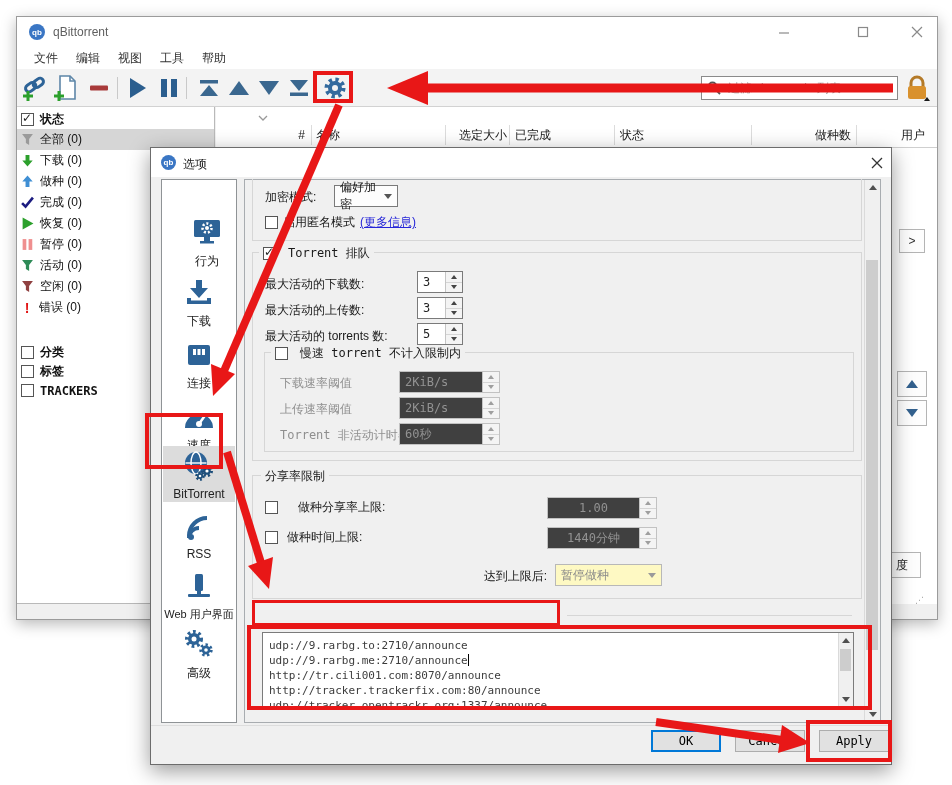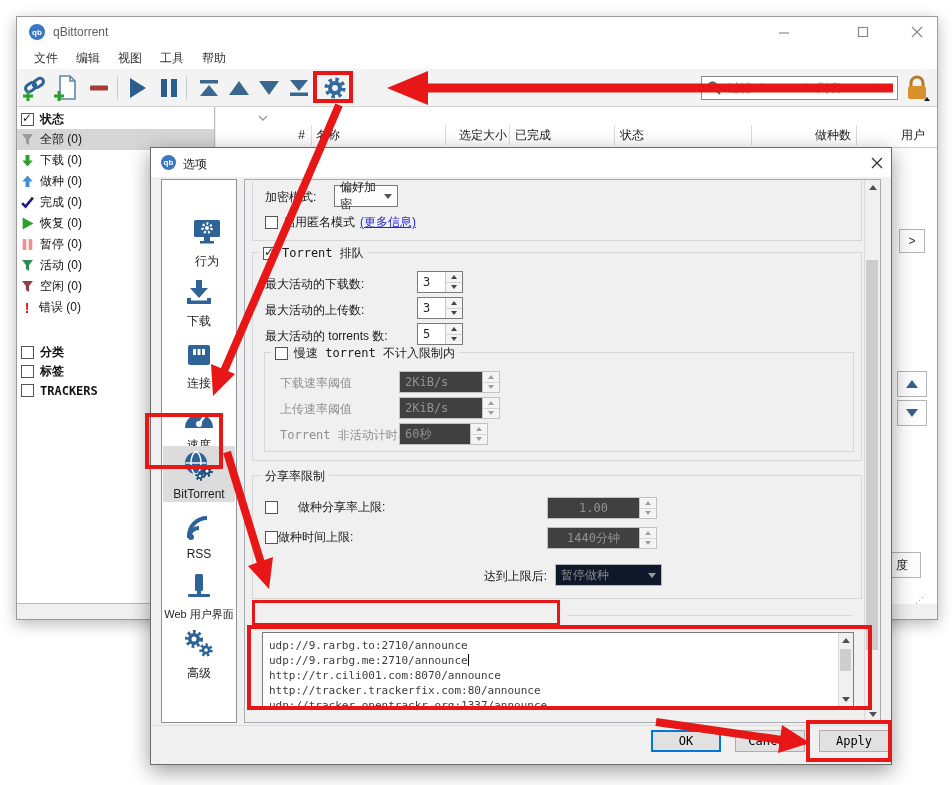--- a/index.html
+++ b/index.html
@@ -50,37 +50,37 @@
           box-shadow:0 6px 20px rgba(0,0,0,.4);z-index:10;}
   .dtitle{left:0;top:0;width:100%;height:29px;background:#fff;}
   .dclose{color:#444;font-size:14px;}
   .sidebox{left:10px;top:31px;width:76px;height:544px;background:#fff;border:1px solid #8f9396;box-sizing:border-box;}
   .sideitem{position:absolute;left:1px;width:72px;text-align:center;}
   .sideitem .slabel{display:block;margin-top:2px;color:#222;font-size:12px;}
   .sideitem.sel{background:#dcdcdc;}
   .viewport{left:93px;top:31px;width:637px;height:544px;background:#f0f0f0;border:1px solid #a8acb0;box-sizing:border-box;}
   .gbox{position:absolute;border:1px solid #d6d6d6;}
   .gbox-open{position:absolute;border:1px solid #d6d6d6;border-top:none;}
-  .glabel{position:absolute;background:#f0f0f0;display:flex;align-items:center;gap:6px;padding:0 4px;}
+  .glabel{position:absolute;background:#f0f0f0;display:flex;align-items:center;gap:12px;padding:0 4px;}
   .flabel{color:#1a1a1a;}
   .dis{color:#8f8f8f;}
   .spin{position:absolute;height:22px;background:#fff;border:1px solid #7a7a7a;box-sizing:border-box;display:flex;}
   .spin .val{flex:1;display:flex;align-items:center;padding-left:5px;color:#222;}
   .spin.center .val{justify-content:center;padding-left:0;}
   .spin.off{background:#404040;border-color:#c2c2c2;}
   .spin.off .val{color:#929292;}
   .spbtns{width:16px;border-left:1px solid #c5c5c5;display:flex;flex-direction:column;}
   .spb{flex:1;display:flex;align-items:center;justify-content:center;background:#f4f4f4;}
   .spb:first-child{border-bottom:1px solid #d5d5d5;}
   .ar-u{width:0;height:0;border-left:3.5px solid transparent;border-right:3.5px solid transparent;border-bottom:4.5px solid #444;}
   .ar-d{width:0;height:0;border-left:3.5px solid transparent;border-right:3.5px solid transparent;border-top:4.5px solid #444;}
   .off .ar-u{border-bottom-color:#9f9f9f;}.off .ar-d{border-top-color:#9f9f9f;}
   .combo{position:absolute;height:22px;background:#fdfdfd;border:1px solid #7a7a7a;box-sizing:border-box;
          display:flex;align-items:center;justify-content:space-between;padding:0 5px;}
-  .combo.off{background:#0f172a;border-color:#b8b8b8;}
+  .combo.off{background:#fef9c3;border-color:#b8b8b8;}
   .combo.off .cval{color:#8a8a8a;}
   .chev{width:0;height:0;border-left:4px solid transparent;border-right:4px solid transparent;border-top:5px solid #555;}
   .combo.off .chev{border-top-color:#9a9a9a;}
   .link{color:#2626d8;text-decoration:underline;}
   .ta{left:110px;top:483px;width:592px;height:76px;background:#fff;border:1px solid #7b7b7b;box-sizing:border-box;overflow:hidden;}
   .taline{position:absolute;left:6px;height:15px;font-size:11px;color:#3c3c3c;white-space:nowrap;}
   .caret{display:inline-block;width:1px;height:12px;background:#000;vertical-align:-2px;}
   .sb{position:absolute;background:#f0f0f0;border-left:1px solid #dadada;}
   .sb .sarr{position:absolute;left:0;width:100%;height:15px;background:#f0f0f0;display:flex;align-items:center;justify-content:center;}
   .sb .thumb{position:absolute;left:1px;background:#cdcdcd;}
@@ -505,21 +505,21 @@
       <span class="spbtns">
           <span class="spb">
             <span class="ar-u"></span>
           </span>
           <span class="spb">
             <span class="ar-d"></span>
           </span>
         </span>
     </div>
     <div class="abs dis mono" style="left:35px;top:247px;">Torrent 非活动计时器</div>
-    <div class="spin off" style="left:154px;top:243px;width:89px;">
+    <div class="spin off" style="left:154px;top:243px;width:101px;">
       <span class="val mono">60秒</span>
       <span class="spbtns">
           <span class="spb">
             <span class="ar-u"></span>
           </span>
           <span class="spb">
             <span class="ar-d"></span>
           </span>
         </span>
     </div>
@@ -536,21 +536,21 @@
       <span class="val mono">1.00</span>
       <span class="spbtns">
           <span class="spb">
             <span class="ar-u"></span>
           </span>
           <span class="spb">
             <span class="ar-d"></span>
           </span>
         </span>
     </div>
-    <div class="abs" style="left:20px;top:349px;display:flex;align-items:center;gap:0;">
+    <div class="abs" style="left:20px;top:349px;display:flex;align-items:center;gap:9px;">
       <span class="cb"></span>
       <span class="flabel">做种时间上限:</span>
     </div>
     <div class="spin off center" style="left:302px;top:347px;width:110px;">
       <span class="val mono">1440分钟</span>
       <span class="spbtns">
           <span class="spb">
             <span class="ar-u"></span>
           </span>
           <span class="spb">

